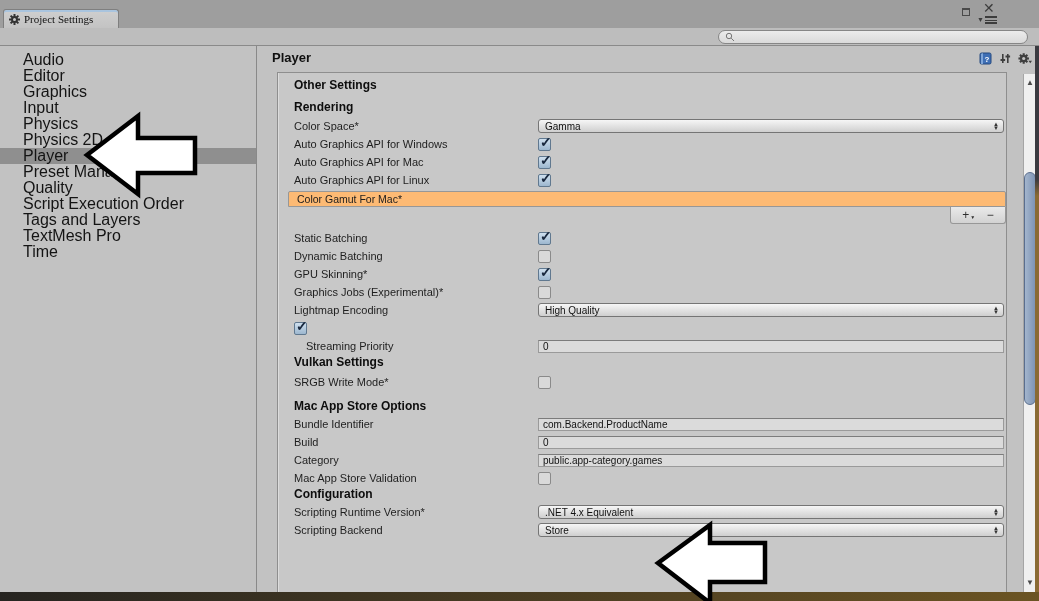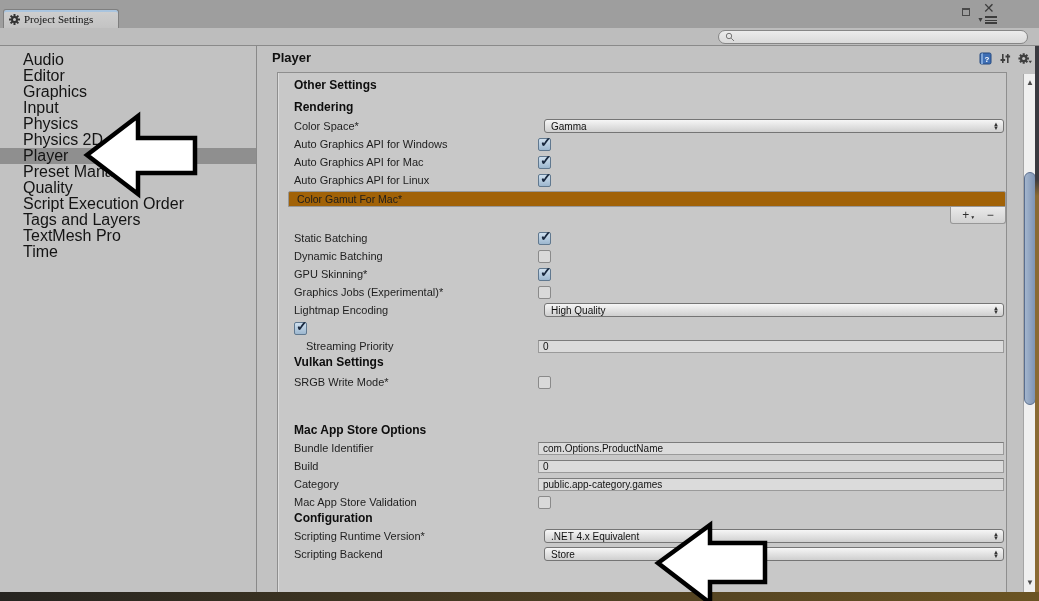--- a/index.html
+++ b/index.html
@@ -46,47 +46,47 @@
   .top-icons { position:absolute; left:978px; top:51px; display:flex; align-items:flex-start; gap:6px; z-index:5; }
   .top-icons .ic { width:14px; height:14px; display:flex; align-items:center; justify-content:center; }
 
   .groupbox { position:absolute; left:20px; top:26px; width:730px; height:640px;
     background:#c8c8c8; border:1px solid #8e8e8e; box-shadow: inset 1px 0 0 #dcdcdc;
     padding:5px 2px 0 16px; }
   .section-header { font-size:12px; font-weight:bold; color:#0d0d0d; height:14px; }
   .h { font-size:12px; font-weight:bold; color:#0d0d0d; height:13px; }
   .h-rendering { margin-top:8px; }
   .h-vulkan { }
-  .h-mac { margin-top:32px; }
+  .h-mac { margin-top:8px; }
   .h-config { }
 
   .row { display:flex; align-items:center; height:18px; }
   .row.mt4 { margin-top:4px;justify-content:center; }
   .row.mt5 { margin-top:5px; }
   .row.mt3 { margin-top:3px; }
   .lbl { width:244px; flex-shrink:0; font-size:11px; color:#1e1e1e; white-space:nowrap; }
   .lbl.indent { padding-left:12px; }
   .ctl { flex:1; display:flex; align-items:center; min-width:0; }
 
   .dropdown { width:100%; height:14px; border:1px solid #757575; border-radius:3px;
     background:linear-gradient(#f6f6f6,#cfcfcf);
     display:flex; align-items:center; justify-content:space-between;
-    padding:0 4px 0 6px; font-size:10px; color:#111;margin-left:6px; }
+    padding:0 4px 0 6px; font-size:10px; color:#111; }
   .pop { display:flex; flex-direction:column; align-items:center; line-height:4px; font-size:6px; color:#333; }
 
   .tfield { width:100%; height:13px; background:#dbdbdb; border:1px solid #9a9a9a; border-top-color:#7c7c7c;
     font-size:10px; line-height:11px; padding:0 4px; color:#111; white-space:nowrap; overflow:hidden; }
 
   .cb { width:13px; height:13px; border:1px solid #8a8a8a; border-radius:2px; background:#d9d9d9; position:relative; flex-shrink:0; }
   .cb.checked { background:linear-gradient(#cfe0ef,#9db7cf); border-color:#60788f; }
   .cb.checked::after { content:"✓"; position:absolute; left:1px; top:-5px; font-size:14px; font-weight:bold; color:#18273d; }
 
   
   .gamutbox { margin:2px 0 0 -6px; width:718px; }
-  .gamut-header { height:16px; background:#a16207; border:1px solid #979797; border-radius:2px 2px 0 0;
+  .gamut-header { height:16px; background:#fdba74; border:1px solid #979797; border-radius:2px 2px 0 0;
     font-size:10.5px; line-height:14px; padding-left:8px; color:#1c1c1c; }
   .gamut-item { height:21px; background:#c6c6c6; border:1px solid #979797; border-top:none;
     display:flex; align-items:center; gap:7px; padding-left:7px; font-size:11px; color:#1a1a1a; }
   .drag-handle { width:10px; height:5px; border-top:1px solid #5e5e5e; border-bottom:1px solid #5e5e5e; }
   .gamut-footer { width:56px; height:17px; margin-left:auto; background:linear-gradient(#eaeaea,#d2d2d2);
     border:1px solid #979797; border-top:none; border-radius:0 0 3px 3px;
     display:flex; align-items:center; justify-content:space-evenly; }
   .gf-btn { font-size:12px; line-height:12px; color:#2f2f2f; display:flex; align-items:flex-end; }
   .gf-btn .mini-car { font-size:5px; color:#2f2f2f; margin-left:1px; line-height:7px; }
 
@@ -268,21 +268,21 @@
       <span class="lbl">SRGB Write Mode*</span>
       <span class="ctl">
           <span class="cb"></span>
         </span>
     </div>
 
     <div class="h h-mac">Mac App Store Options</div>
     <div class="row mt3">
       <span class="lbl">Bundle Identifier</span>
       <span class="ctl">
-          <span class="tfield">com.Options.ProductName</span>
+          <span class="tfield">com.Backend.ProductName</span>
         </span>
     </div>
     <div class="row">
       <span class="lbl">Build</span>
       <span class="ctl">
           <span class="tfield">0</span>
         </span>
     </div>
     <div class="row">
       <span class="lbl">Category</span>

